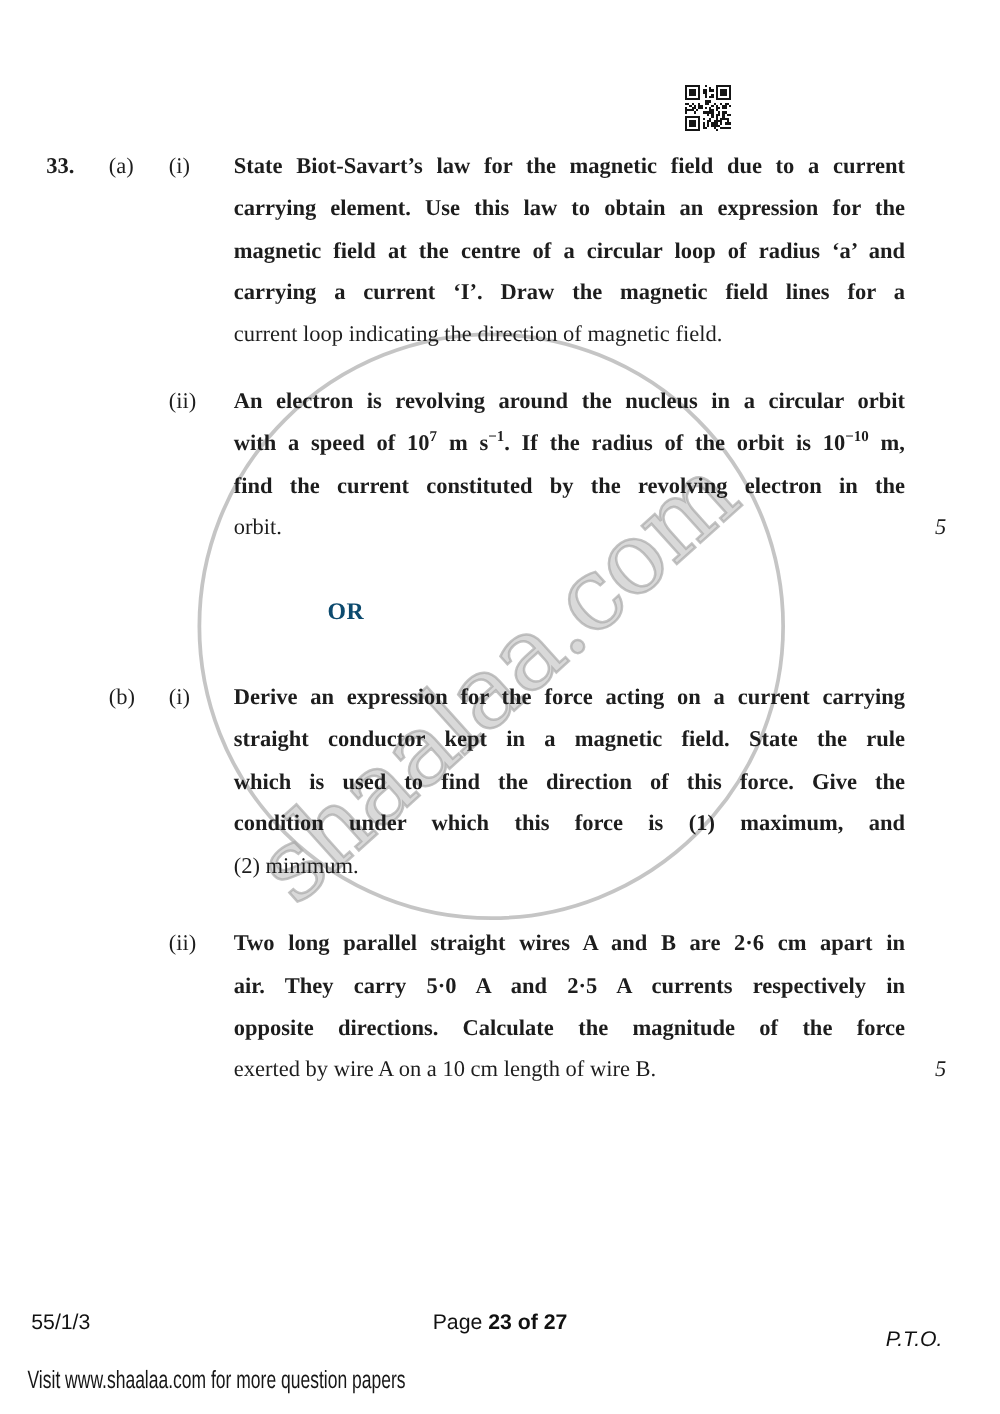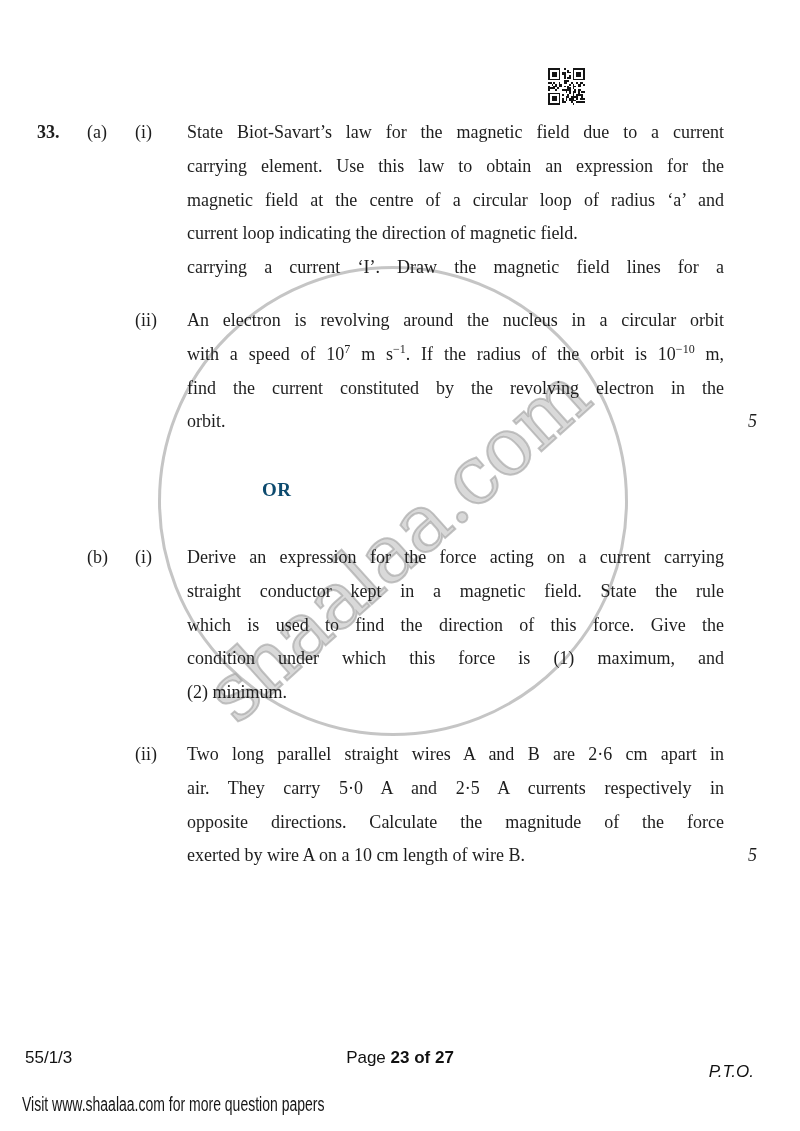--- a/index.html
+++ b/index.html
@@ -20,21 +20,21 @@
   .qr rect{fill:#151515;}
 
   
   .qrow{position:absolute;left:37px;width:720px;display:grid;
     grid-template-columns:50px 48px 52px 537px minmax(0,1fr);
     font:18px/33.75px "Liberation Serif",serif;color:#1d1d1d;z-index:1;}
   .qnum{font-weight:bold;}
   .plabel,.slabel{white-space:nowrap;}
   .qtext{min-width:0;}
   .ln{text-align:justify;}
-  .ln.just{text-align-last:justify;}
+  .ln.just{text-align-last:justify;font-weight:bold;}
   .marks{display:flex;align-items:flex-end;justify-content:flex-end;font-style:italic;}
   sup{font-size:12px;line-height:0;vertical-align:7px;}
 
   .or{position:absolute;left:262px;top:473px;z-index:1;
     font:bold 19px/33.75px "Liberation Serif",serif;letter-spacing:0.5px;color:#0c4a6e;}
 
   
   .footer{position:absolute;top:1047px;left:0;right:0;height:22px;
     font:17px/22px "Liberation Sans",sans-serif;color:#111;z-index:1;}
   .fcode{position:absolute;left:25px;}
@@ -187,22 +187,22 @@
   </div>
 
   <div class="qrow" style="top:116px">
     <div class="qnum">33.</div>
     <div class="plabel">(a)</div>
     <div class="slabel">(i)</div>
     <div class="qtext">
       <div class="ln just">State Biot-Savart’s law for the magnetic field due to a current</div>
       <div class="ln just">carrying element. Use this law to obtain an expression for the</div>
       <div class="ln just">magnetic field at the centre of a circular loop of radius ‘a’ and</div>
+      <div class="ln just">carrying a current ‘I’. Draw the magnetic field lines for a</div>
       <div class="ln">current loop indicating the direction of magnetic field.</div>
-      <div class="ln just">carrying a current ‘I’. Draw the magnetic field lines for a</div>
     </div>
     <div class="marks"></div>
   </div>
 
   <div class="qrow" style="top:304px">
     <div class="qnum"></div>
     <div class="plabel"></div>
     <div class="slabel">(ii)</div>
     <div class="qtext">
       <div class="ln just">An electron is revolving around the nucleus in a circular orbit</div>

